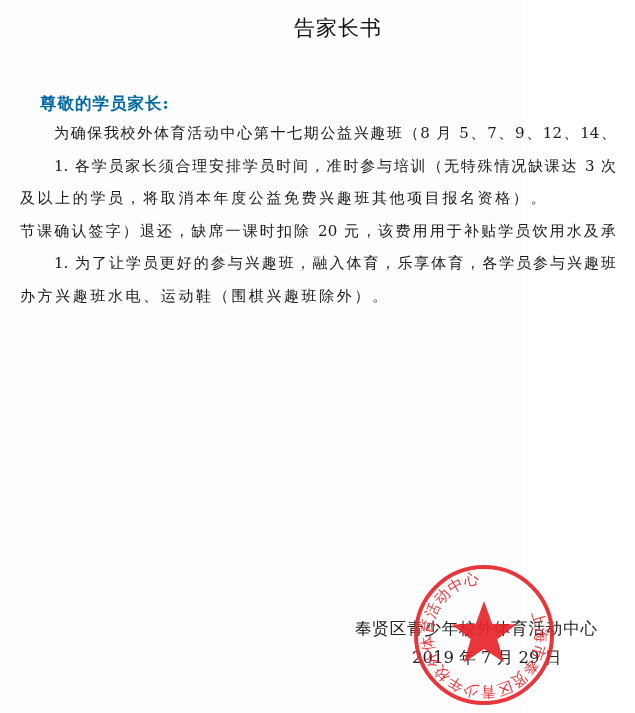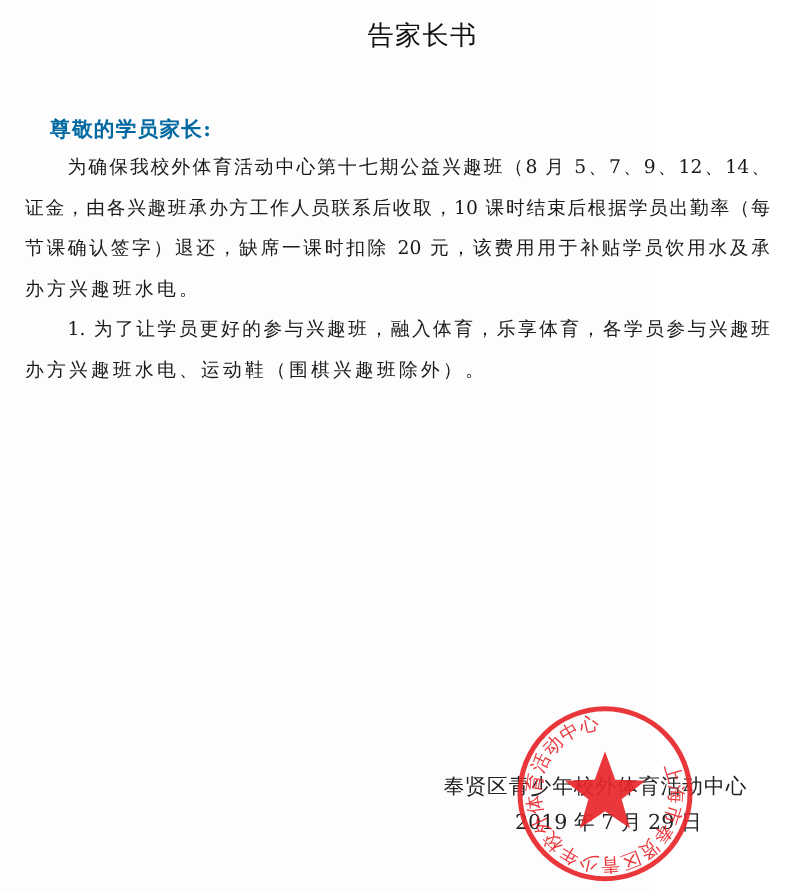--- a/index.html
+++ b/index.html
@@ -102,23 +102,23 @@
 <body>
 
 <div class="page">
 
   <div class="title">告家长书</div>
 
   <div class="salutation">尊敬的学员家长:</div>
 
   <div class="body-lines">
     <div class="line indent">为确保我校外体育活动中心第十七期公益兴趣班（8 月 5、7、9、12、14、</div>
-    <div class="line">证金，由各兴趣班承办方工作人员联系后收取，10 课时结束后根据学员出勤率（每</div>
+    <div class="line indent">1. 各学员家长须合理安排学员时间，准时参与培训（无特殊情况缺课达 3 次</div>
+    <div class="line last">及以上的学员，将取消本年度公益免费兴趣班其他项目报名资格）。</div>
     <div class="line">节课确认签字）退还，缺席一课时扣除 20 元，该费用用于补贴学员饮用水及承</div>
-    <div class="line last">办方兴趣班水电。</div>
     <div class="line indent">1. 为了让学员更好的参与兴趣班，融入体育，乐享体育，各学员参与兴趣班</div>
     <div class="line last">办方兴趣班水电、运动鞋（围棋兴趣班除外）。</div>
   </div>
 
   <div class="signature">奉贤区青少年校外体育活动中心</div>
   <div class="date">2019 年 7 月 29 日</div>
 
   <div class="stamp">
     <svg width="144" height="144" viewBox="0 0 144 144">
       <defs>

